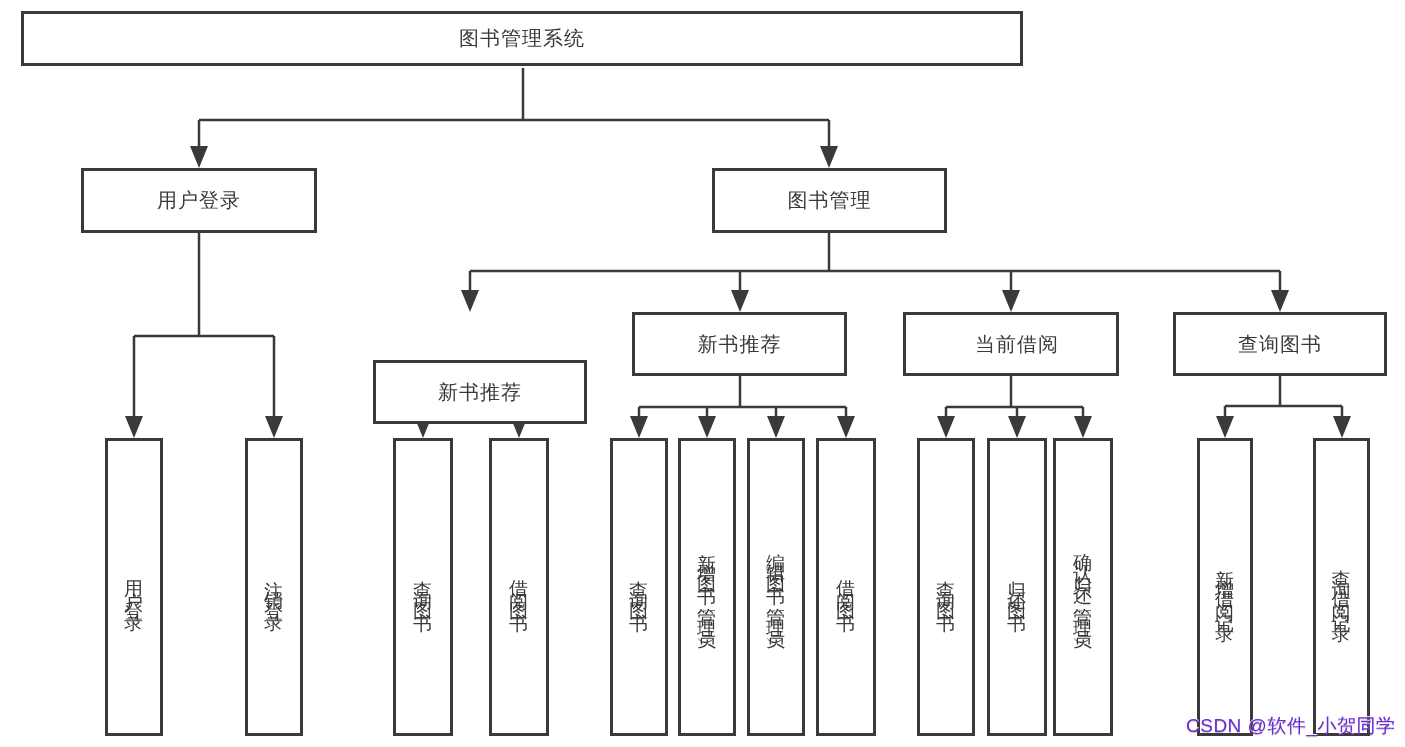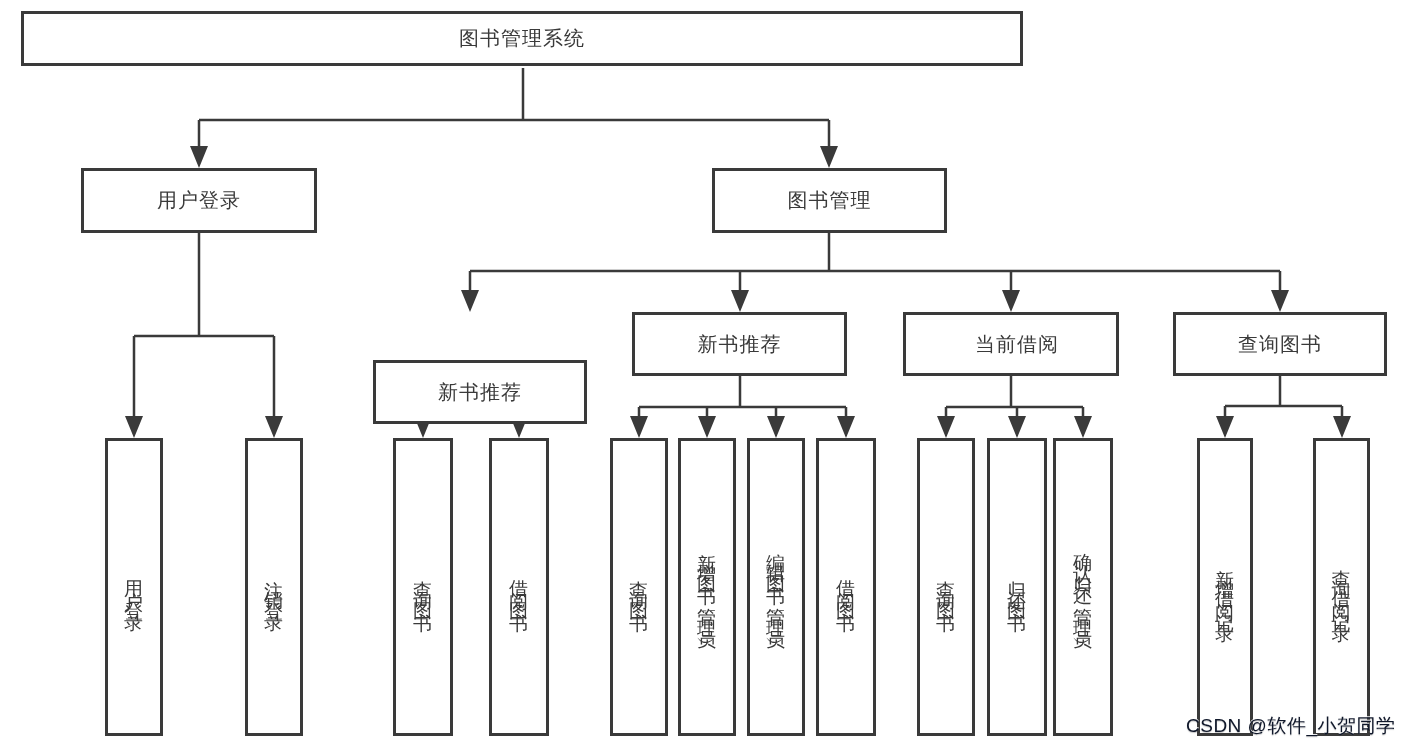--- a/index.html
+++ b/index.html
@@ -28,21 +28,21 @@
     letter-spacing:11px;
     color:#3a3a3a;
   }
   .tall .v-label{margin:auto;}
   #wires{position:absolute;left:0;top:0;}
   #watermark{
     position:absolute;
     left:1186px;top:713px;
     font-size:19px;
     letter-spacing:0.5px;
-    color:#0f172a;
+    color:#6d28d9;
     text-shadow:0 1px 1px rgba(90,90,90,0.35), 0 -1px 0 rgba(255,255,255,0.9);
     white-space:nowrap;
   }
 </style>
 </head>
 <body>
 
 <div id="canvas">
 
   <svg id="wires" width="1405" height="747" viewBox="0 0 1405 747">

